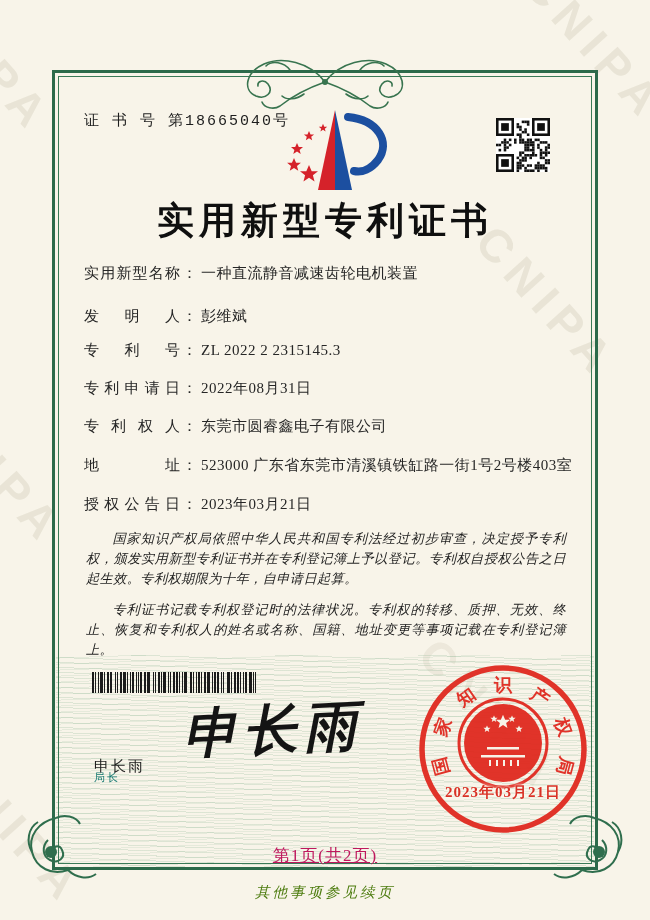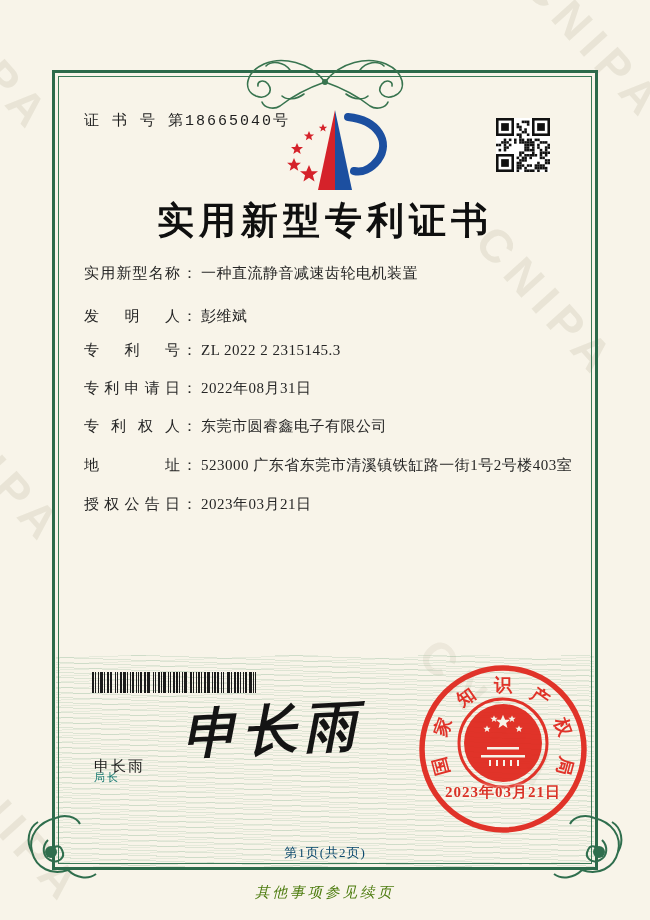--- a/index.html
+++ b/index.html
@@ -71,21 +71,21 @@
   .seal-ring{position:absolute;left:0;top:0;width:100%;height:100%;}
   .seal-char{
     position:absolute;font-size:18px;font-weight:bold;color:#e0281e;
     font-family:"Liberation Serif",serif;transform-origin:center center;
   }
   .seal-date{
     position:absolute;left:0;top:120px;width:100%;text-align:center;
     font-size:15px;font-weight:bold;color:#d8261b;letter-spacing:1px;
     text-shadow:0 0 4px #fdf9ef,0 0 2px #fdf9ef;
   }
-  .page-info{position:absolute;left:52px;top:844px;width:546px;text-align:center;font-size:13px;color:#0c4a6e;letter-spacing:1px;}
+  .page-info{position:absolute;left:52px;top:844px;width:546px;text-align:center;font-size:17px;color:#be185d;letter-spacing:1px;text-decoration:underline;}
   .note{
     position:absolute;left:0;top:883px;width:100%;text-align:center;
     font-size:14.5px;font-style:italic;color:#4d7c0f;letter-spacing:3px;
   }
 </style>
 </head>
 <body>
 
 <div class="wm" style="left:-60px;top:-30px;">CNIPA</div>
 <div class="wm" style="left:553px;top:-42px;">CNIPA</div>
@@ -304,20 +304,22 @@
   <span class="flabel">专利权人</span><span class="fcolon">：</span><span class="fvalue">东莞市圆睿鑫电子有限公司</span>
 </div>
 <div class="field" style="top:456px;">
   <span class="flabel">地址</span><span class="fcolon">：</span><span class="fvalue">523000 广东省东莞市清溪镇铁缸路一街1号2号楼403室</span>
 </div>
 <div class="field" style="top:495px;">
   <span class="flabel">授权公告日</span><span class="fcolon">：</span><span class="fvalue">2023年03月21日</span>
 </div>
 
 <div class="paras">
+  <p class="para">国家知识产权局依照中华人民共和国专利法经过初步审查，决定授予专利权，颁发实用新型专利证书并在专利登记簿上予以登记。专利权自授权公告之日起生效。专利权期限为十年，自申请日起算。</p>
+  <p class="para">专利证书记载专利权登记时的法律状况。专利权的转移、质押、无效、终止、恢复和专利权人的姓名或名称、国籍、地址变更等事项记载在专利登记簿上。</p>
 </div>
 
 <svg class="barcode" id="barcode" viewBox="0 0 168 21" preserveAspectRatio="none">
     <rect x="0" y="0" width="2" height="21" fill="#1b1b1b"></rect>
     <rect x="3" y="0" width="1" height="21" fill="#1b1b1b"></rect>
     <rect x="6" y="0" width="1" height="21" fill="#1b1b1b"></rect>
     <rect x="8" y="0" width="3" height="21" fill="#1b1b1b"></rect>
     <rect x="12" y="0" width="1" height="21" fill="#1b1b1b"></rect>
     <rect x="15" y="0" width="2" height="21" fill="#1b1b1b"></rect>
     <rect x="18" y="0" width="2" height="21" fill="#1b1b1b"></rect>

